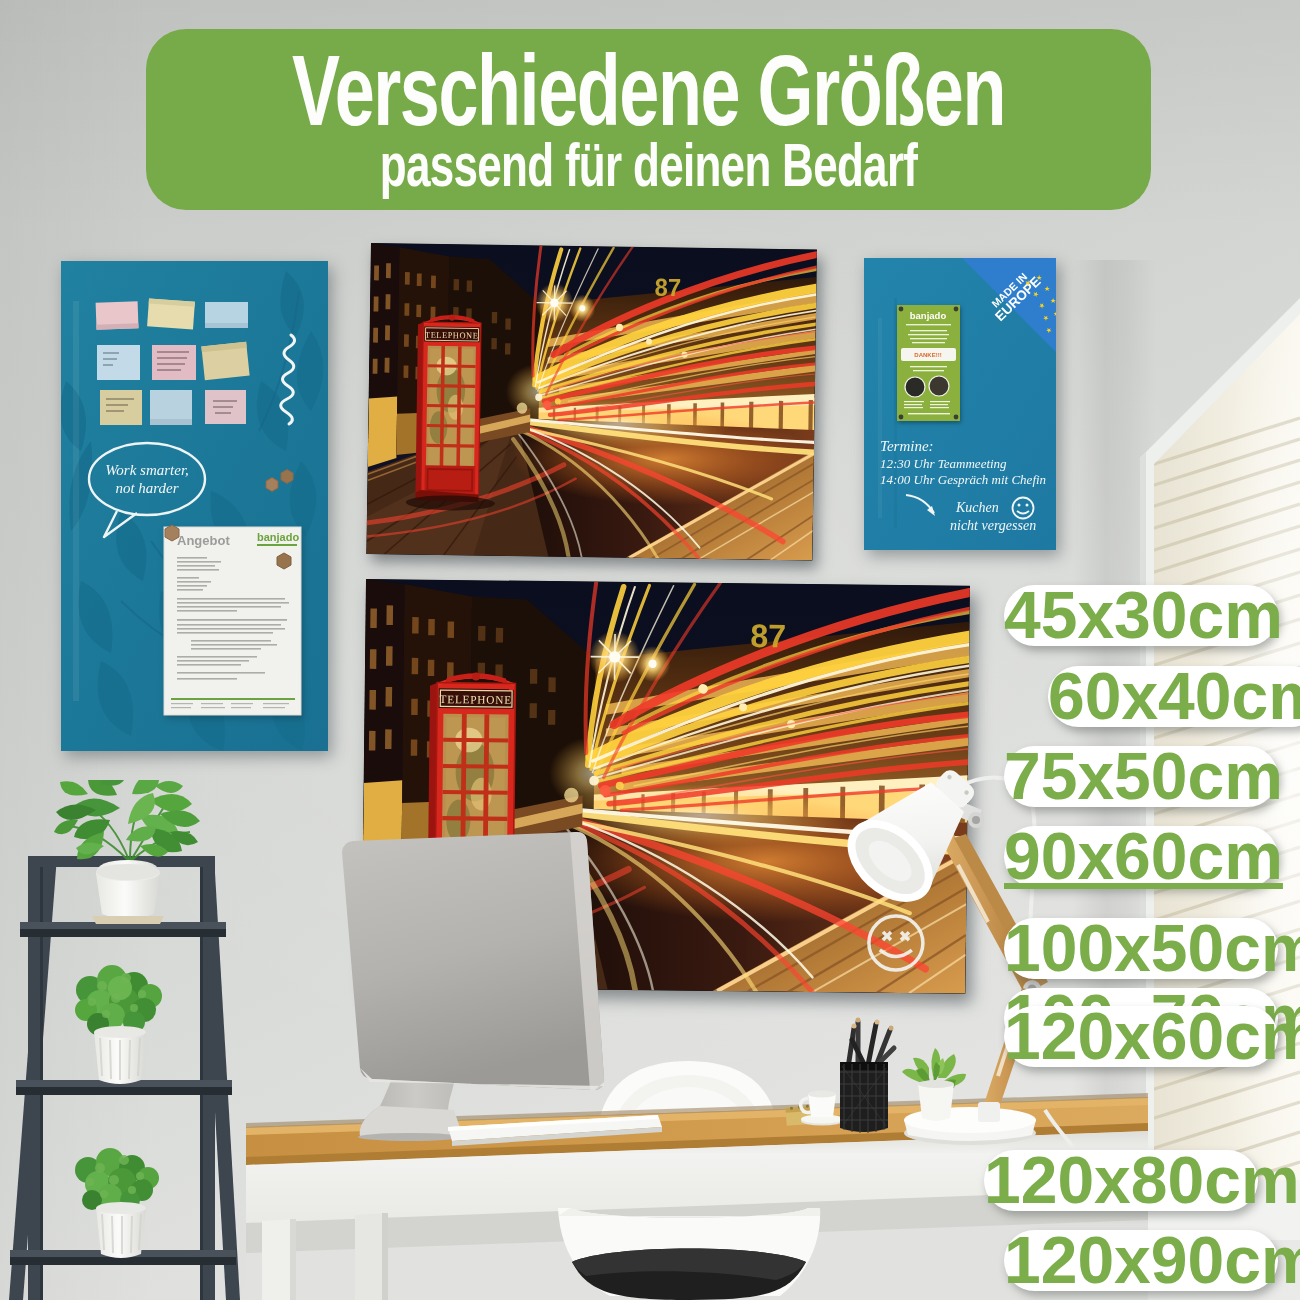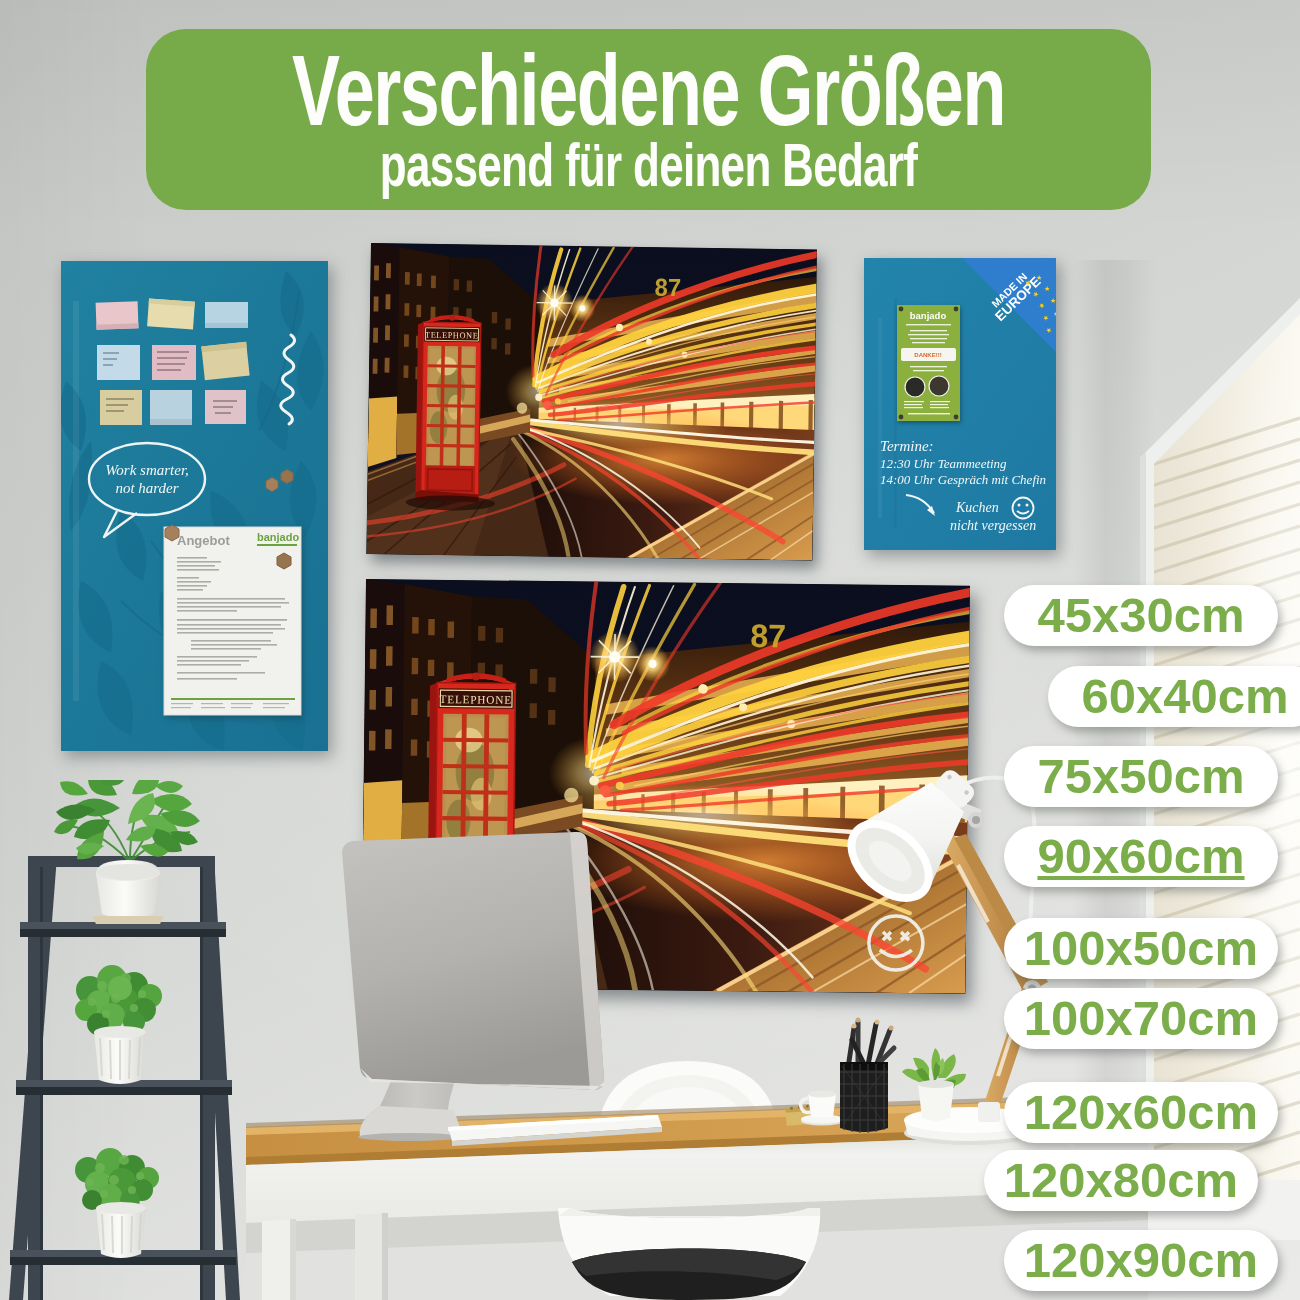--- a/index.html
+++ b/index.html
@@ -937,23 +937,23 @@
     </g>
   </svg>
 
   <div class="abs" style="left:0;top:0;">
     <div class="abs pill" style="left:1004px;top:585px;">45x30cm</div>
     <div class="abs pill" style="left:1048px;top:666px;">60x40cm</div>
     <div class="abs pill" style="left:1004px;top:746px;">75x50cm</div>
     <div class="abs pill" style="left:1004px;top:826px;text-decoration:underline;">90x60cm</div>
     <div class="abs pill" style="left:1004px;top:907px;margin-top:11px;">100x50cm</div>
     <div class="abs pill" style="left:1004px;top:988px;">100x70cm</div>
-    <div class="abs pill" style="left:1004px;top:1082px;">120x60cm</div>
+    <div class="abs pill" style="left:1004px;top:1006px;">120x60cm</div>
     <div class="abs pill" style="left:984px;top:1150px;">120x80cm</div>
     <div class="abs pill" style="left:1004px;top:1230px;">120x90cm</div>
   </div>
   <style>
     .pill{width:274px;height:61px;border-radius:31px;background:#ffffff;
       box-shadow:3px 5px 9px rgba(90,95,90,0.45);
-      color:#7bad4a;font-size:49px;font-weight:bold;text-align:center;line-height:60px;letter-spacing:0px;}
+      color:#7bad4a;font-size:66px;font-weight:bold;text-align:center;line-height:60px;letter-spacing:0px;}
   </style>
 
 </div>
 
 </body></html>

